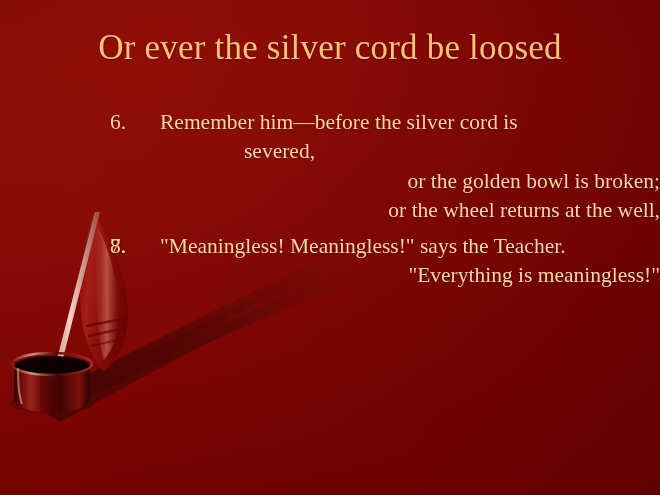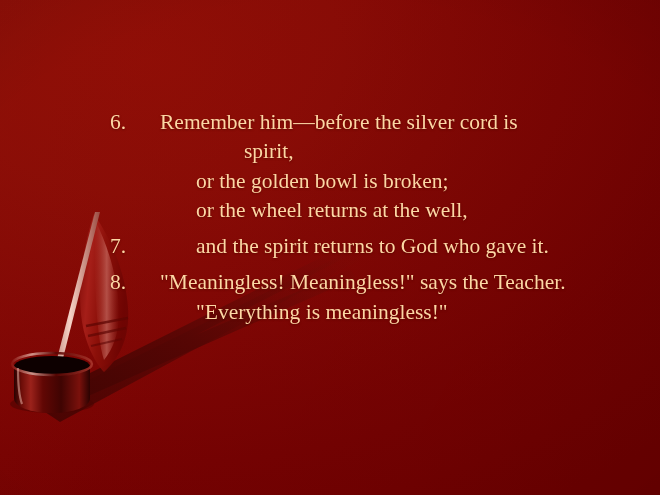--- a/index.html
+++ b/index.html
@@ -80,21 +80,21 @@
     position: absolute;
     left: 2px;
     top: 0;
     width: 28px;
     text-align: left;
   }
   .lines {
     margin-left: 52px;
   }
   .ln { white-space: nowrap; }
-  .ln.ind1 { padding-left: 36px; }
+  .ln.ind1 { padding-left: 36px; text-align: right; }
   .ln.ind2 { padding-left: 84px; }
 </style>
 </head>
 <body>
 
 <div id="slide">
 
   <div id="bg-base"></div>
   <div id="bg-tint"></div>
   <div id="bg-vig"></div>
@@ -155,37 +155,37 @@
     <path d="M 95 62 L 100 62 L 56 236 L 50 236 Z" fill="url(#gShaft)"></path>
     <path d="M 56 232 L 61 232 L 50 262 L 45 262 Z" fill="url(#gShaft)" opacity="0.9"></path>
 
     <ellipse cx="52" cy="254" rx="42" ry="9" fill="#4a0402" opacity="0.55"></ellipse>
     <path d="M 14 216 L 90 216 L 90 248 C 90 257 73 263 52 263 C 31 263 14 257 14 248 Z" fill="url(#gPot)"></path>
     <ellipse cx="52" cy="216" rx="38" ry="10" fill="#0d0000"></ellipse>
     <ellipse cx="52" cy="214" rx="40" ry="11" fill="none" stroke="url(#gRim)" stroke-width="2.4"></ellipse>
     <path d="M 18 218 C 18 236 19 246 22 254" stroke="#e8b3a6" stroke-width="2.2" opacity="0.55" fill="none"></path>
   </svg>
 
+  <div id="title">Or ever the silver cord be loosed</div>
 
   <div id="body-block">
 
     <div class="item">
       <span class="num">6.</span>
       <div class="lines">
         <div class="ln">Remember him—before the silver cord is</div>
-        <div class="ln ind2">spirit,</div>
+        <div class="ln ind2">severed,</div>
         <div class="ln ind1">or the golden bowl is broken;</div>
         <div class="ln ind1">or the wheel returns at the well,</div>
       </div>
     </div>
 
     <div class="item">
       <span class="num">7.</span>
       <div class="lines">
-        <div class="ln ind1">and the spirit returns to God who gave it.</div>
       </div>
     </div>
 
     <div class="item">
       <span class="num">8.</span>
       <div class="lines">
         <div class="ln">"Meaningless! Meaningless!" says the Teacher.</div>
         <div class="ln ind1">"Everything is meaningless!"</div>
       </div>
     </div>

